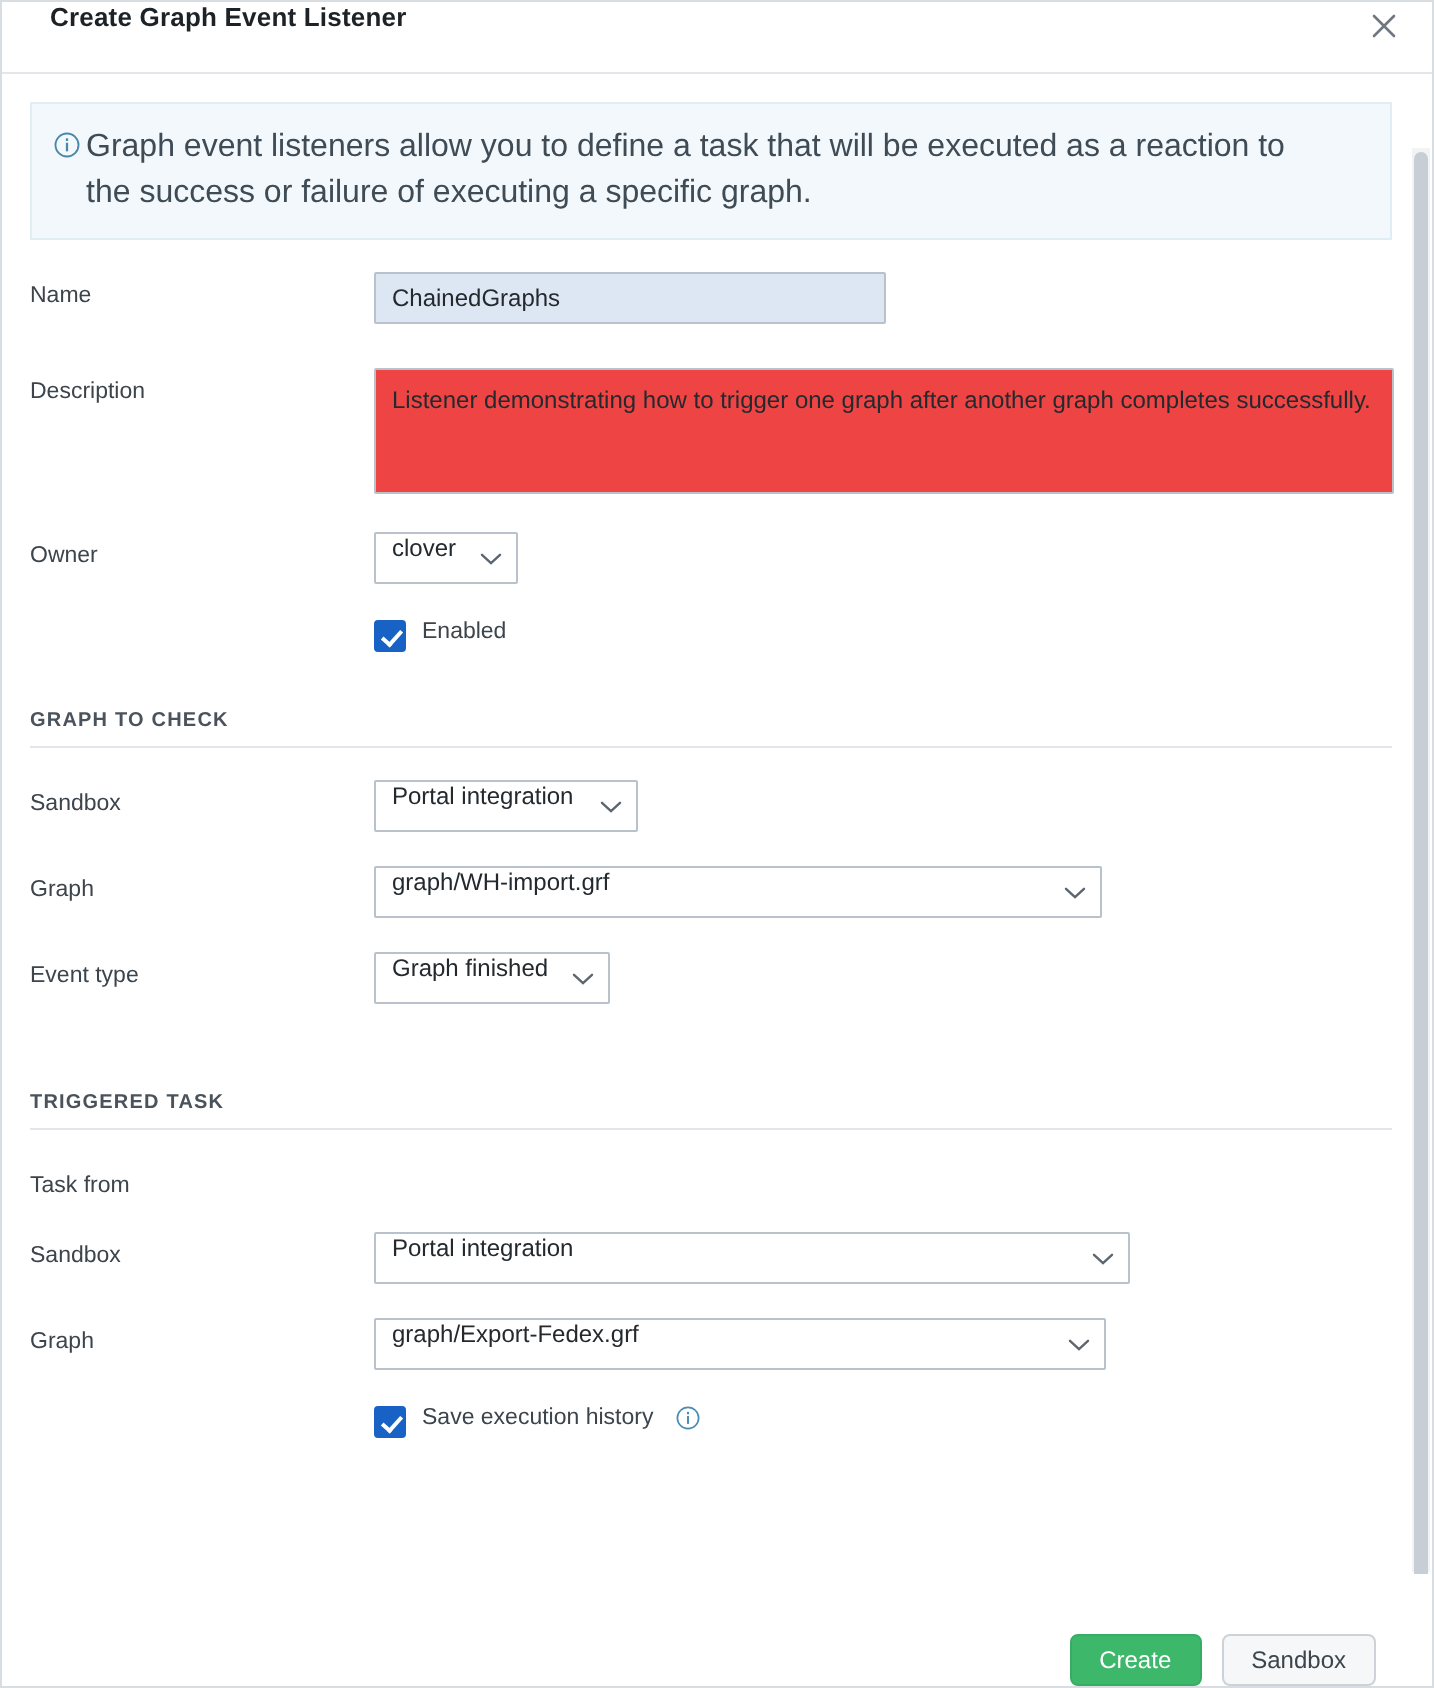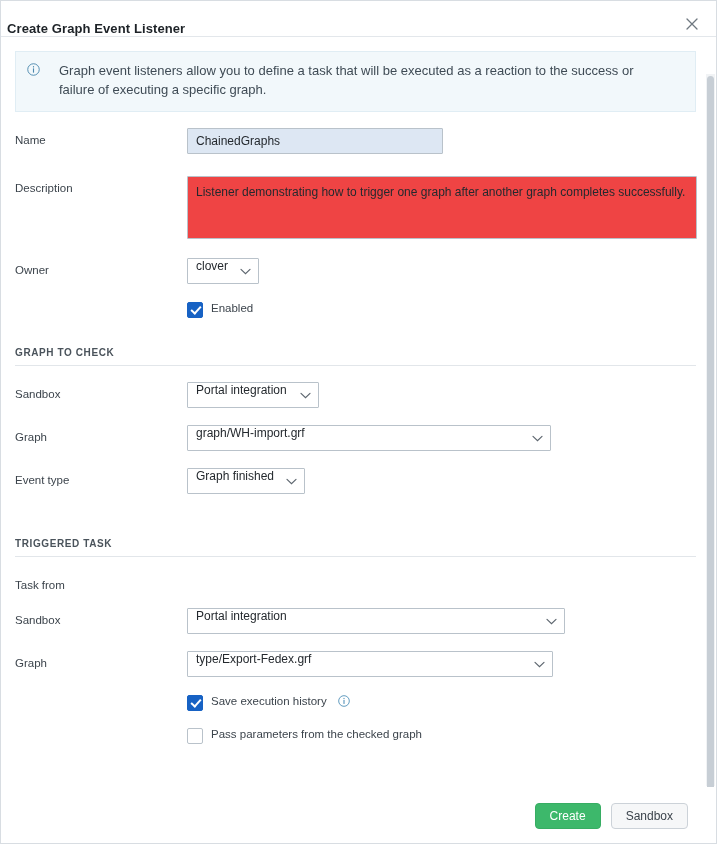--- a/index.html
+++ b/index.html
@@ -20,22 +20,22 @@
     border: 1px solid #d8dde2;
     display: flex;
     flex-direction: column;
   }
   
   .titlebar {
     height: 36px;
     flex: 0 0 36px;
     border-bottom: 1px solid #e3e7eb;
     display: flex;
-    align-items: flex-end;
-    padding: 0 12px 0 6px;
+    align-items: flex-start;
+    padding: 0 12px 0 24px;
     background: #ffffff;
   }
   .title-text {
     font-size: 13px;
     font-weight: bold;
     color: #1d2227;
     letter-spacing: 0.1px;
     flex: 1;
   }
   .close-btn {
@@ -55,27 +55,27 @@
     overflow: hidden;
     padding: 0;
   }
   .scroll-area {
     position: absolute;
     top: 0; left: 0; right: 0; bottom: 0;
     padding: 14px 20px 0 14px;
   }
   .info-banner {
     display: flex;
-    gap: 18px;
+    gap: 2px;
     background: #f2f8fb;
     border: 1px solid #e0edf4;
     padding: 10px 12px 11px 11px;
     color: #3f4b55;
     line-height: 1.45;
-    font-size: 13px;
+    font-size: 16px;
     margin-bottom: 16px;
   }
   .info-banner .info-icon {
     flex: 0 0 14px;
     margin-top: 1px;
     color: #3d7fa6;
   }
   .info-banner .info-text { max-width: 600px; }
 
   .row {
@@ -197,21 +197,21 @@
     border-bottom: 1px solid #e2e6ea;
     margin-bottom: 16px;
   }
 
   
   .footer {
     flex: 0 0 56px;
     height: 56px;
     border-top: 1px solid #ffffff;
     display: flex;
-    align-items: center;
+    align-items: flex-end;
     justify-content: flex-end;
     gap: 10px;
     padding: 0 28px 0 0;
     background: #ffffff;
   }
   .btn {
     height: 26px;
     min-width: 64px;
     border-radius: 4px;
     font-size: 12px;
@@ -402,21 +402,21 @@
           </div>
         </div>
       </div>
 
       <div style="height:17px"></div>
 
       <div class="row">
         <div class="label">Graph</div>
         <div class="field">
           <div class="select sel-graph2">
-            <span>type/Export-Fedex.grf</span>
+            <span>graph/Export-Fedex.grf</span>
             <span class="chev">
               <svg width="11" height="7" viewBox="0 0 11 7" aria-hidden="true">
                 <path d="M1 1.4 L5.5 5.6 L10 1.4" fill="none" stroke="#5d666f" stroke-width="1.2" stroke-linecap="round"></path>
               </svg>
             </span>
           </div>
         </div>
       </div>
 
       <div style="height:18px"></div>
@@ -433,29 +433,20 @@
                 <rect x="6.4" y="5.8" width="1.2" height="4.6" fill="#4a8cb5"></rect>
                 <rect x="6.4" y="3.4" width="1.2" height="1.4" fill="#4a8cb5"></rect>
               </svg>
             </span>
           </div>
         </div>
       </div>
 
       <div style="height:17px"></div>
 
-      <div class="row">
-        <div class="label"></div>
-        <div class="field">
-          <div class="check-row">
-            <div class="checkbox"></div>
-            <span class="check-label">Pass parameters from the checked graph</span>
-          </div>
-        </div>
-      </div>
 
     </div>
 
     <div class="scrollbar">
       <div class="thumb"></div>
     </div>
   </div>
 
   <div class="footer">
     <div class="btn btn-primary">Create</div>

